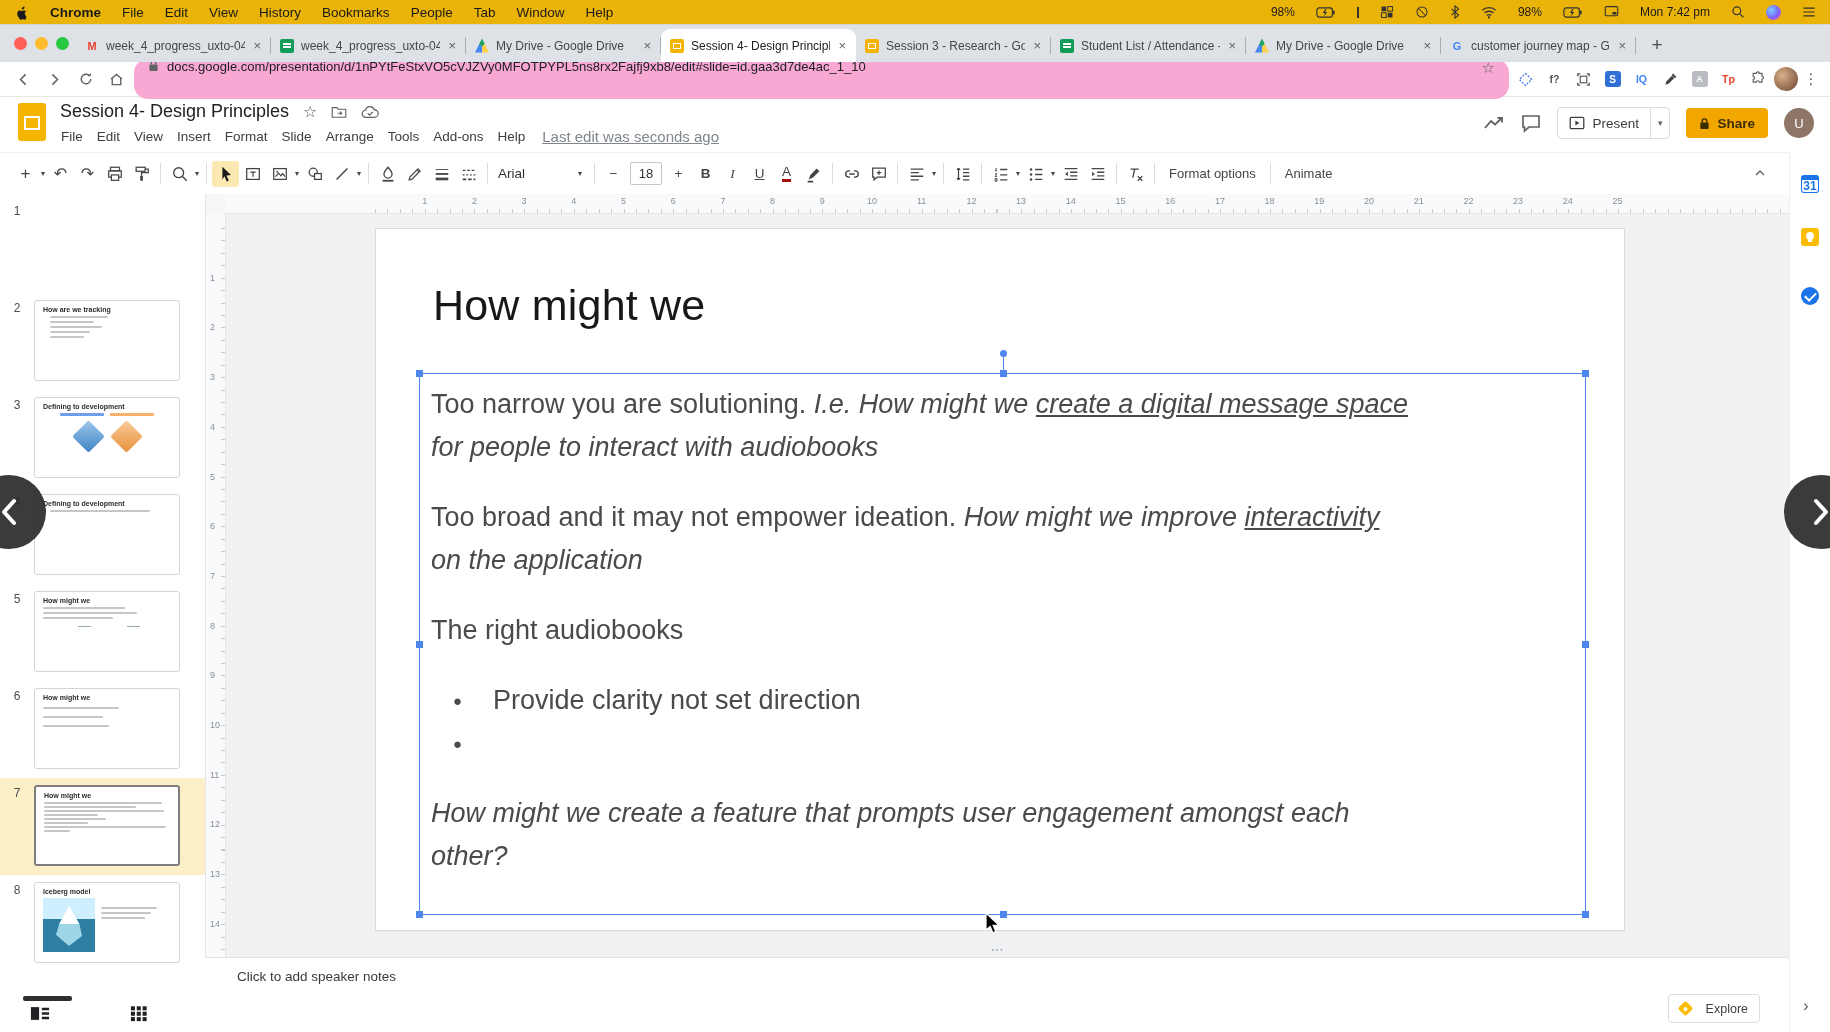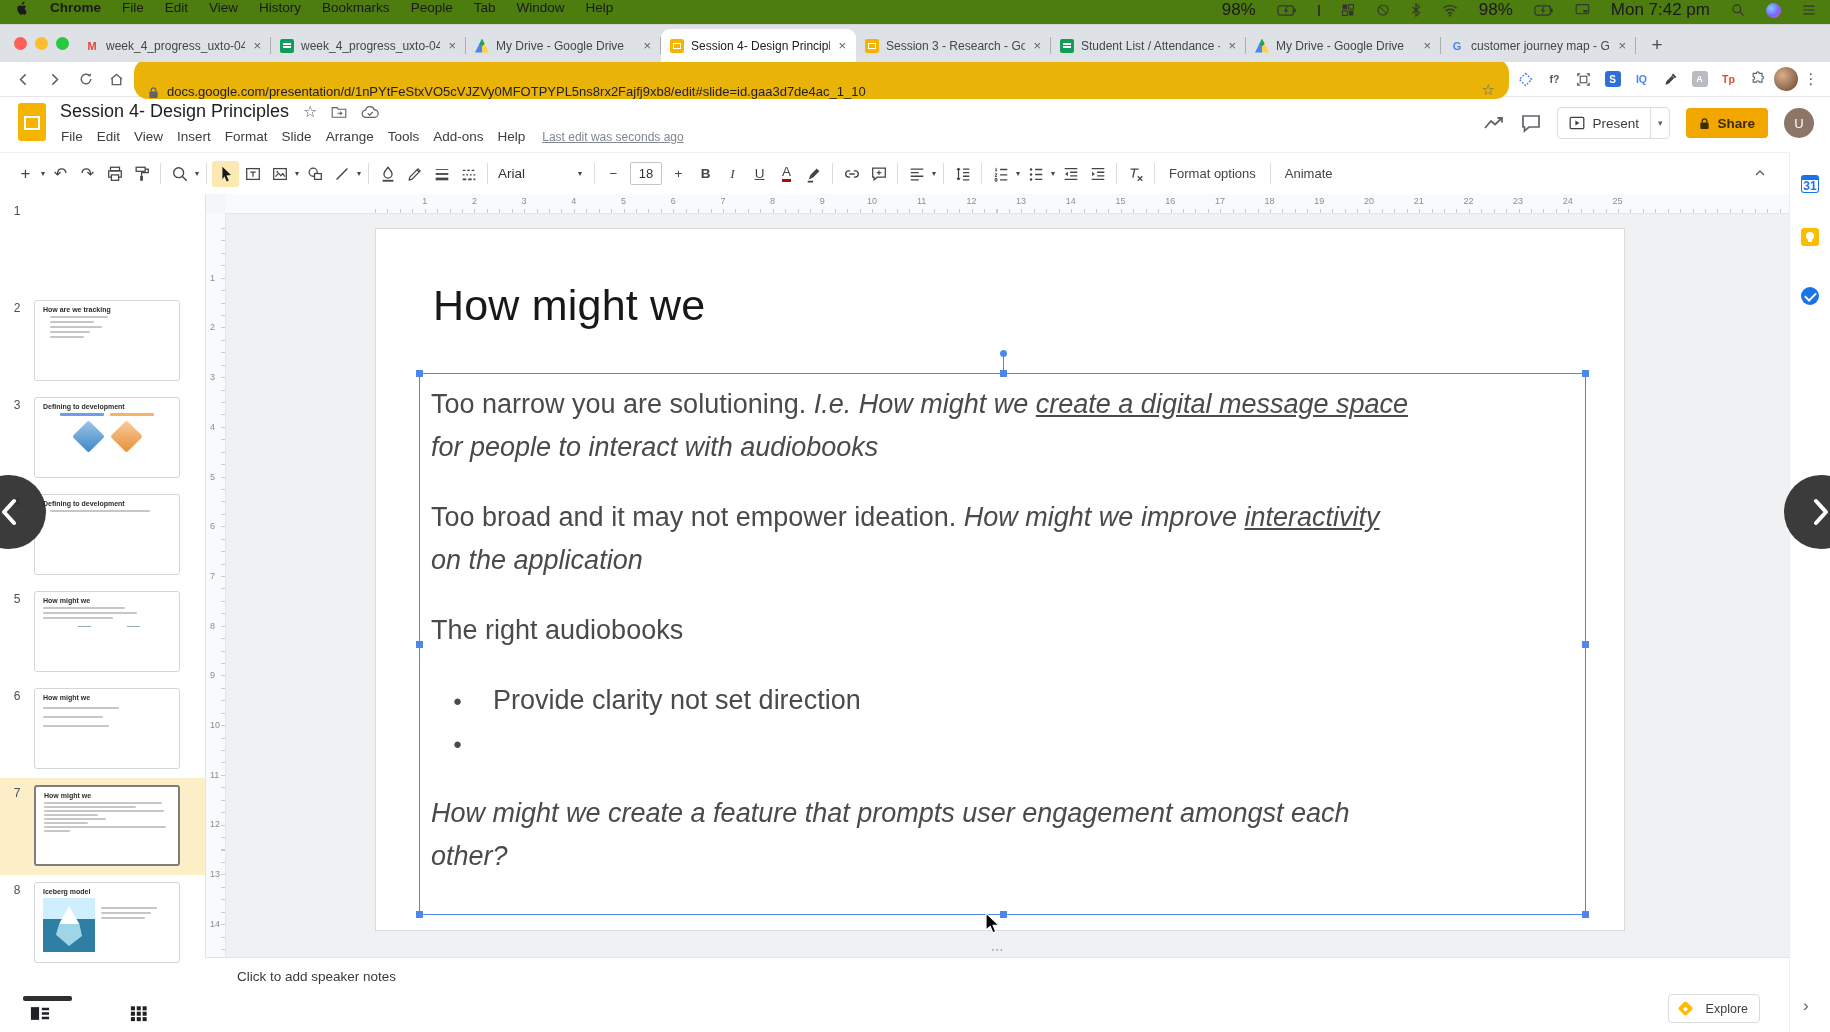--- a/index.html
+++ b/index.html
@@ -2,26 +2,26 @@
 <html><head>
 <meta charset="utf-8">
 <style>
   html,body{margin:0;padding:0;background:#e8e8e8;}
   #app{position:relative;width:1830px;height:1032px;background:#fff;overflow:hidden;
        font-family:"Liberation Sans","DejaVu Sans",sans-serif;-webkit-font-smoothing:antialiased;}
   svg{display:block}
   .ic{display:flex;align-items:center;justify-content:center}
 
   
-  #menubar{position:absolute;top:0;left:0;right:0;height:24px;background:#4d7c0f;
-           border-bottom:1px solid #d4d4d4;display:flex;align-items:flex-start;padding:0 14px;
+  #menubar{position:absolute;top:0;left:0;right:0;height:24px;background:#eab308;
+           border-bottom:1px solid #d4d4d4;display:flex;align-items:center;padding:0 14px;
            font-size:13.5px;color:#1a1a1a;z-index:10}
   .mb-left{display:flex;align-items:center;gap:21px}
   .mb-app{font-weight:bold}
-  .mb-right{margin-left:auto;display:flex;align-items:center;gap:21px;font-size:17px}
+  .mb-right{margin-left:auto;display:flex;align-items:center;gap:21px;font-size:12px}
   .statbar{width:2px;height:11px;background:#333}
 
   
   #tabbar{position:absolute;top:24px;left:0;right:0;height:38px;background:#dee1e6;z-index:9}
   .lights{position:absolute;left:14px;top:13px;display:flex;gap:8px}
   .tl{width:13px;height:13px;border-radius:50%}
   .tl.r{background:#ff5f57}.tl.y{background:#febc2e}.tl.g{background:#28c840}
   #tabs{position:absolute;left:76px;top:5px;bottom:0;display:flex;align-items:stretch}
   .tab{width:177px;display:flex;align-items:center;gap:7px;padding:0 9px;font-size:12px;
        color:#43474b;border-radius:9px 9px 0 0;position:relative}
@@ -41,21 +41,21 @@
   .fav.slides::before{content:"";position:absolute;left:3px;top:4px;right:3px;bottom:4px;border:1.5px solid #fff}
   .fav.drive{clip-path:polygon(50% 0,100% 100%,0 100%);
        background:conic-gradient(from 180deg,#4688f4 0 33%,#1fa463 0 66%,#ffd04b 0)}
   .newtab{width:30px;height:28px;margin:2px 0 0 6px;font-size:19px;color:#494c50;
           display:flex;align-items:center;justify-content:center;border-radius:50%}
 
   
   #addrbar{position:absolute;top:62px;left:0;right:0;height:34px;background:#fff;
            display:flex;align-items:center;gap:4px;padding:0 10px;z-index:8;border-bottom:1px solid #e6e6e6}
   .abi{width:27px;height:27px;border-radius:50%;color:#5f6368}
-  .pill{flex:1;height:40px;background:#eab308;border-radius:14px;display:flex;align-items:flex-end;
+  .pill{flex:1;height:40px;background:#f9a8d4;border-radius:14px;display:flex;align-items:flex-start;
         gap:8px;padding:0 14px;font-size:13px;color:#202124;min-width:0}
   .urltext{white-space:nowrap;overflow:hidden;text-overflow:ellipsis;flex:1}
   .pillstar{color:#5f6368;font-size:15px}
   .exti{width:25px;height:25px;color:#555;font-size:11px;font-weight:bold}
   .exti .badge{font-size:10.5px;font-weight:bold}
   .exti.blue{color:#4285f4}
   .exti.red{color:#e8442d}
   .extbox{width:16px;height:16px;background:#b9bdc2;border-radius:3px;display:flex;align-items:center;
           justify-content:center;color:#fff;font-size:9px}
   .sq-s{width:16px;height:16px;background:#2f6fd6;border-radius:3px;color:#fff;font-size:10px;
@@ -67,21 +67,21 @@
   
   #appheader{position:absolute;top:96px;left:0;right:0;height:56px;background:#fff;z-index:7}
   .slideslogo{position:absolute;left:18px;top:7px;width:28px;height:38px;background:#f4b400;
        border-radius:3px}
   .slideslogo::before{content:"";position:absolute;left:6px;top:13px;right:6px;bottom:11px;border:2px solid #fff}
   .htrow{position:absolute;left:60px;top:5px;display:flex;align-items:center;gap:14px}
   .htitle{font-size:18px;color:#202124}
   .hticon{color:#5f6368}
   .hmenus{position:absolute;left:54px;top:30px;display:flex;align-items:center;font-size:13.5px;color:#3c4043}
   .hmenu{padding:3px 7px;border-radius:3px}
-  .lastedit{margin-left:10px;color:#80868b;font-size:12px;text-decoration:underline}
+  .lastedit{margin-left:10px;color:#80868b;font-size:15px;text-decoration:underline}
   .hright{position:absolute;right:16px;top:11px;display:flex;align-items:center;gap:16px}
   .hico{color:#5f6368}
   .presentbtn{display:flex;align-items:center;height:30px;border:1px solid #dadce0;border-radius:4px;
        color:#3c4043;font-size:13.5px;background:#fff}
   .presentmain{display:flex;align-items:center;gap:7px;padding:0 11px}
   .presentcaret{padding:0 7px;border-left:1px solid #dadce0;font-size:9px;color:#5f6368;height:100%;
        display:flex;align-items:center}
   .sharebtn{display:flex;align-items:center;gap:7px;height:30px;padding:0 13px;border-radius:4px;
        background:#f2a600;color:#3a2e00;font-size:13.5px;font-weight:bold}
   .avatar-u{width:30px;height:30px;border-radius:50%;background:#8d7568;color:#fff;font-size:13px;

